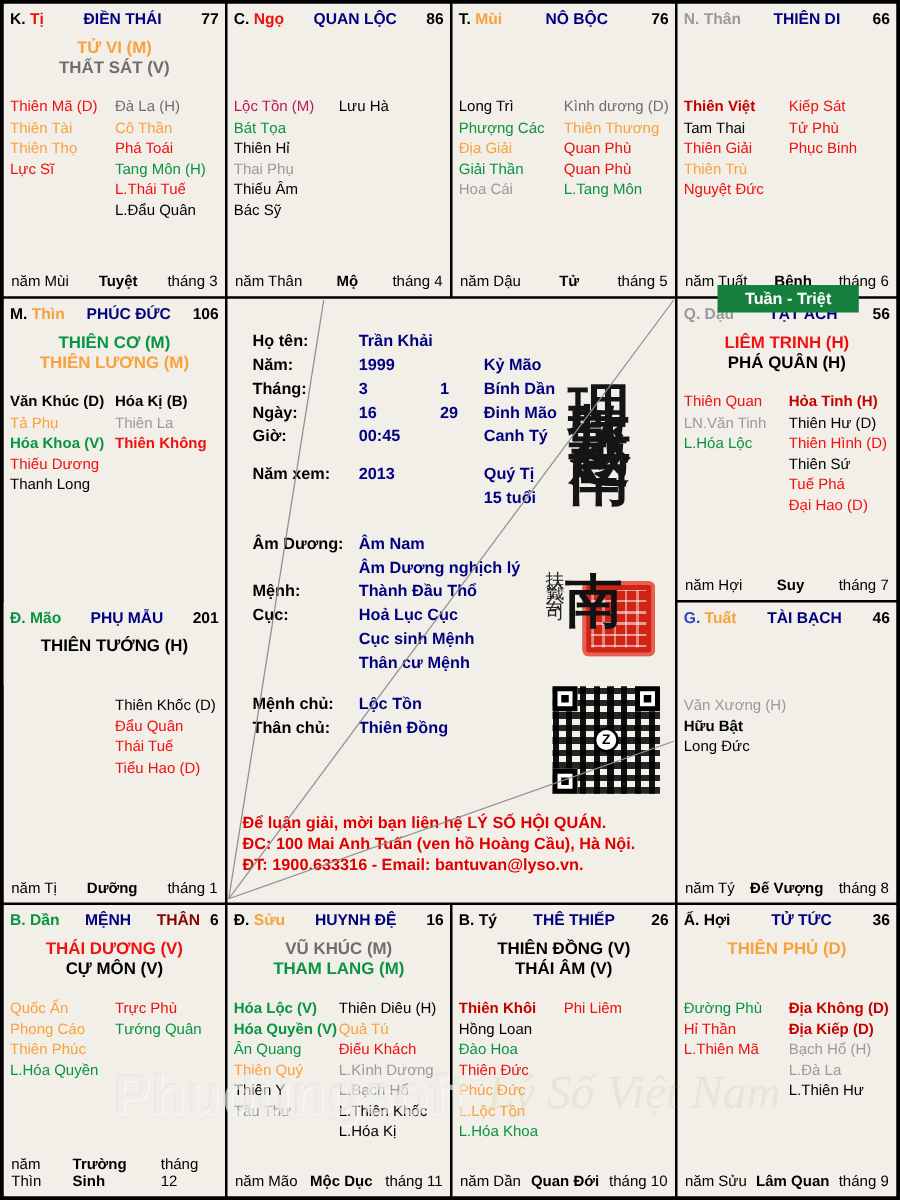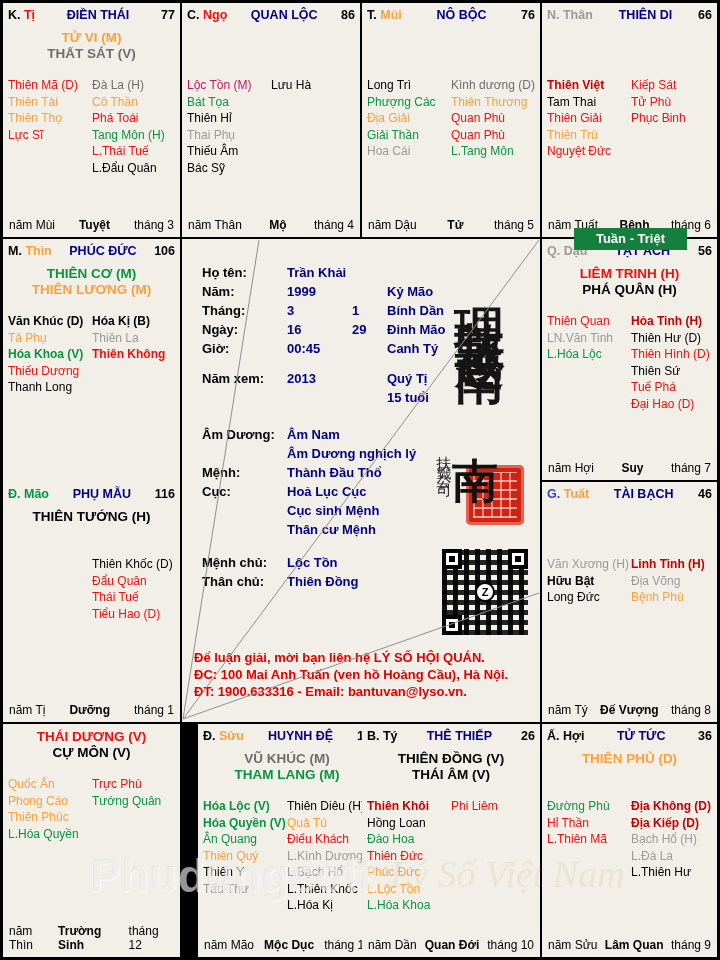--- a/index.html
+++ b/index.html
@@ -230,21 +230,21 @@
       <span>năm Hợi</span>
       <span class="p-stage">Suy</span>
       <span>tháng 7</span>
     </div>
   </div>
 
   <div class="palace" style="left:3px;top:482px;width:177px;height:240px">
     <div class="p-head">
       <span class="p-sb"><span style="color: rgb(8, 148, 66);">Đ.</span> <span style="color: rgb(8, 148, 66);">Mão</span></span>
       <span class="p-name">PHỤ MẪU</span>
-      <span class="p-num">116</span>
+      <span class="p-num">201</span>
     </div>
     <div class="p-main">
         <div class="star" style="color: rgb(0, 0, 0);">THIÊN TƯỚNG (H)</div>
       </div>
     <div class="p-cols">
       <div class="p-col-l"></div>
       <div class="p-col-r">
           <div class="star" style="color: rgb(0, 0, 0);">Thiên Khốc (D)</div>
           <div class="star" style="color: rgb(239, 16, 16);">Đẩu Quân</div>
           <div class="star" style="color: rgb(239, 16, 16);">Thái Tuế</div>
@@ -264,34 +264,35 @@
       <span class="p-name">TÀI BẠCH</span>
       <span class="p-num">46</span>
     </div>
     <div class="p-main"></div>
     <div class="p-cols">
       <div class="p-col-l">
           <div class="star" style="color: rgb(154, 154, 154);">Văn Xương (H)</div>
           <div class="star" style="color: rgb(0, 0, 0); font-weight: bold;">Hữu Bật</div>
           <div class="star" style="color: rgb(0, 0, 0);">Long Đức</div>
         </div>
-      <div class="p-col-r">
-          <div class="star" style="color: rgb(196, 0, 0); font-weight: bold;">Linh Tinh (H)</div>
-          <div class="star" style="color: rgb(154, 154, 154);">Địa Võng</div>
-          <div class="star" style="color: rgb(249, 161, 60);">Bệnh Phù</div>
-        </div>
     </div>
     <div class="p-foot">
       <span>năm Tý</span>
       <span class="p-stage">Đế Vượng</span>
       <span>tháng 8</span>
     </div>
   </div>
 
   <div class="palace" style="left:3px;top:724px;width:177px;height:233px">
+    <div class="p-head">
+      <span class="p-sb"><span style="color: rgb(8, 148, 66);">B.</span> <span style="color: rgb(8, 148, 66);">Dần</span></span>
+      <span class="p-name">MỆNH</span>
+      <span class="p-extra">THÂN</span>
+      <span class="p-num">6</span>
+    </div>
     <div class="p-main">
         <div class="star" style="color: rgb(239, 16, 16);">THÁI DƯƠNG (V)</div>
         <div class="star" style="color: rgb(0, 0, 0);">CỰ MÔN (V)</div>
       </div>
     <div class="p-cols">
       <div class="p-col-l">
           <div class="star" style="color: rgb(249, 161, 60);">Quốc Ấn</div>
           <div class="star" style="color: rgb(249, 161, 60);">Phong Cáo</div>
           <div class="star" style="color: rgb(249, 161, 60);">Thiên Phúc</div>
           <div class="star" style="color: rgb(8, 148, 66);">L.Hóa Quyền</div>
@@ -301,21 +302,21 @@
           <div class="star" style="color: rgb(8, 148, 66);">Tướng Quân</div>
         </div>
     </div>
     <div class="p-foot">
       <span>năm Thìn</span>
       <span class="p-stage">Trường Sinh</span>
       <span>tháng 12</span>
     </div>
   </div>
 
-  <div class="palace" style="left:198px;top:724px;width:178px;height:233px">
+  <div class="palace" style="left:182px;top:724px;width:178px;height:233px">
     <div class="p-head">
       <span class="p-sb"><span style="color: rgb(0, 0, 0);">Đ.</span> <span style="color: rgb(249, 161, 60);">Sửu</span></span>
       <span class="p-name">HUYNH ĐỆ</span>
       <span class="p-num">16</span>
     </div>
     <div class="p-main">
         <div class="star" style="color: rgb(110, 110, 110);">VŨ KHÚC (M)</div>
         <div class="star" style="color: rgb(8, 148, 66);">THAM LANG (M)</div>
       </div>
     <div class="p-cols">

